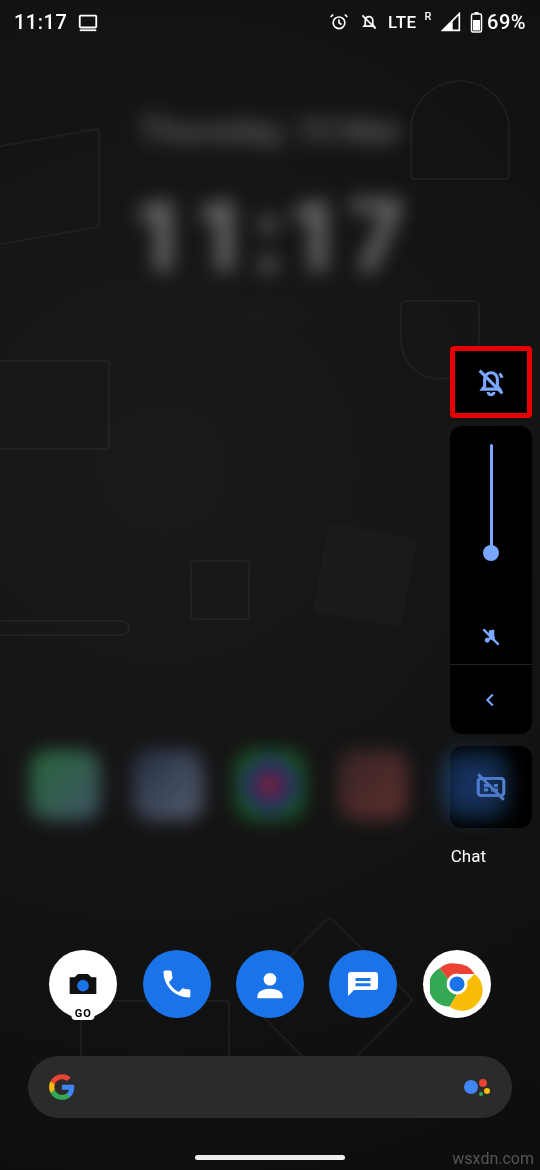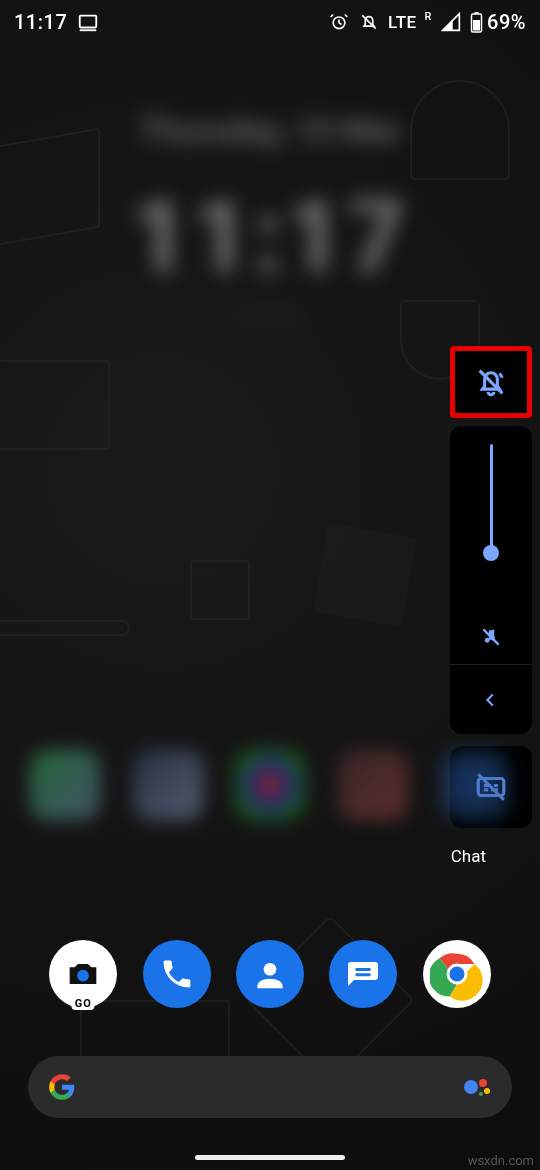--- a/index.html
+++ b/index.html
@@ -44,35 +44,35 @@
   .vol-capt { height:82px; margin-top:4px;}
   svg { display:block; }
   .blu { stroke:#7aa7ff; fill:none; stroke-width:2.2; }
   .bluF { fill:#7aa7ff; }
 
   
   .app-row { position:absolute; top:750px; left:30px; right:30px; display:flex; justify-content:space-between; align-items:center; filter: blur(9px); opacity:.55; }
   .app-row .app { width:70px; height:70px; border-radius:18px; }
 
   
-  .dock { position:absolute; bottom:162px; left:0; right:0; display:flex; justify-content:space-evenly; align-items:center; padding:0 24px; }
+  .dock { position:absolute; bottom:152px; left:0; right:0; display:flex; justify-content:space-evenly; align-items:center; padding:0 24px; }
   .dock .appicon { width:68px; height:68px; border-radius:50%; display:flex; align-items:center; justify-content:center; position:relative; }
   .ic-white { background:#fff; }
   .ic-blue { background:#1a73e8; }
   .go-badge { position:absolute; bottom:-2px; left:50%; transform:translateX(-50%); font-size:11px; background:#fff; color:#000; border-radius:4px; padding:0 3px; font-weight:700; letter-spacing:1px; }
 
   
   .search { position:absolute; bottom:52px; left:28px; right:28px; height:62px; background:#2b2b2b; border-radius:32px; display:flex; align-items:center; justify-content:space-between; padding:0 20px; }
   .search .g { width:28px; height:28px; }
   .search .assist { display:flex; gap:2px; }
 
   
   .navbar { position:absolute; bottom:10px; left:50%; transform:translateX(-50%); width:150px; height:5px; background:#eee; border-radius:4px; }
 
-  .watermark { position:absolute; bottom:2px; right:6px; font-size:13px; color:#555; }
+  .watermark { position:absolute; bottom:2px; right:6px; font-size:16px; color:#555; }
 </style>
 </head>
 <body>
 
 <div class="bgshape s1"></div>
 <div class="bgshape s2"></div>
 <div class="bgshape s3"></div>
 <div class="bgshape s4"></div>
 <div class="bgshape s5"></div>
 <div class="bgshape s6"></div>

